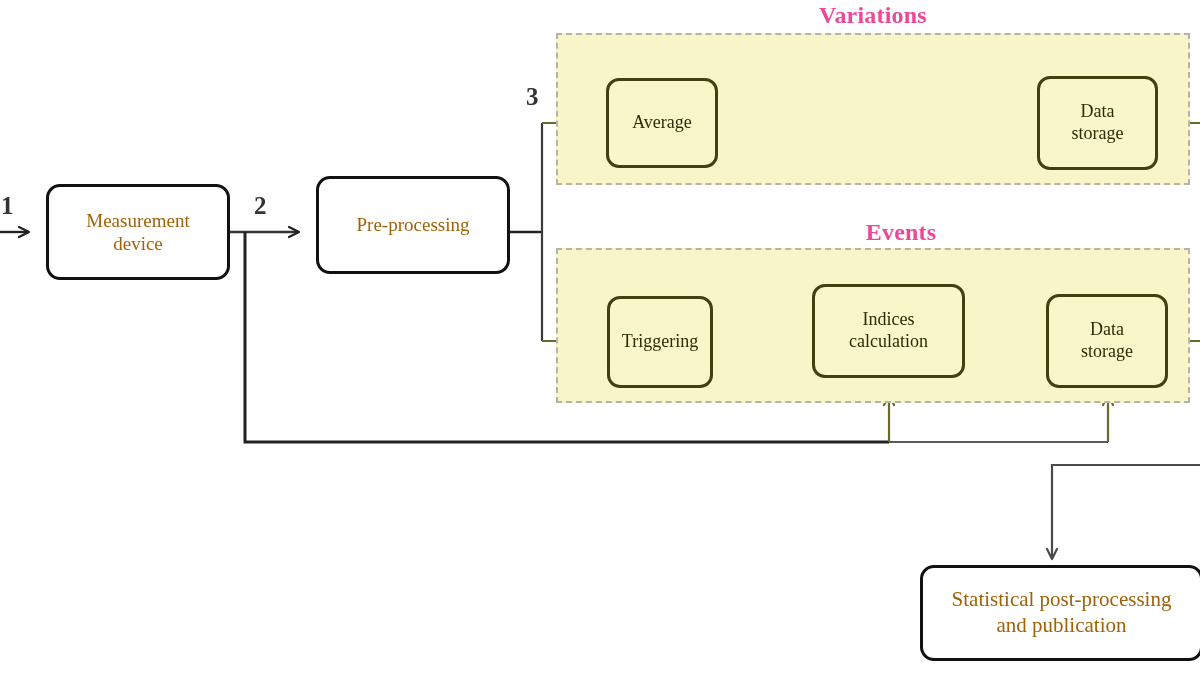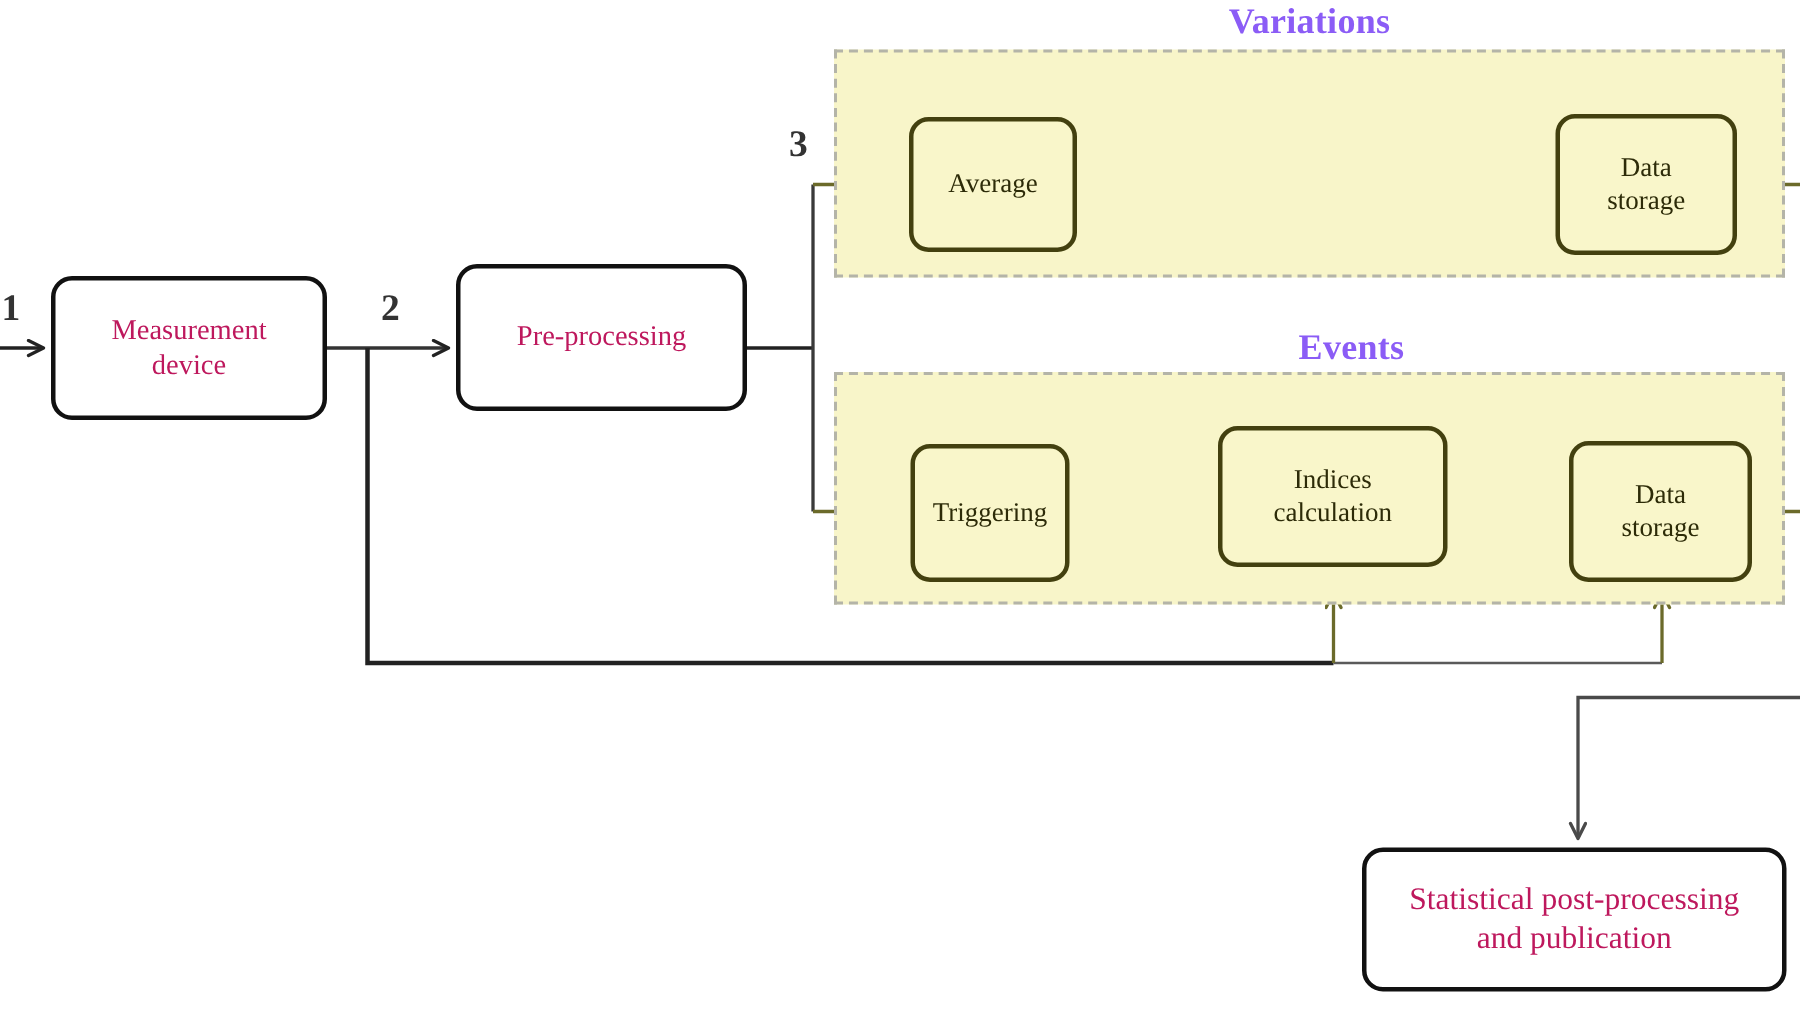--- a/index.html
+++ b/index.html
@@ -27,41 +27,42 @@
     position: absolute;
     background: #f8f5c9;
     border: 2px dashed #b4b4a8;
     box-sizing: border-box;
   }
   .panel-title {
     position: absolute;
     font-family: "Liberation Serif", "DejaVu Serif", serif;
     font-weight: bold;
     font-size: 24px;
-    color: #8b5cf6;
+    color: #ec4899;
     text-align: center;
     white-space: nowrap;
     letter-spacing: 0.2px;
   }
   
   .node {
     position: absolute;
     box-sizing: border-box;
     display: flex;
     align-items: center;
     justify-content: center;
     text-align: center;
     line-height: 1.22;
   }
   .node.plain {
     background: #ffffff;
     border: 3.5px solid #111111;
     border-radius: 14px;
-    color: #be185d;
+    color: #a16207;
     font-size: 19px;
+    margin-left: 12px;
   }
   .node.yellow {
     background: #f9f6ca;
     border: 3.5px solid #43400f;
     border-radius: 13px;
     color: #2d2b08;
     font-size: 18px;
   }
   .node .node-label { display: block; padding: 0 6px; }
   

